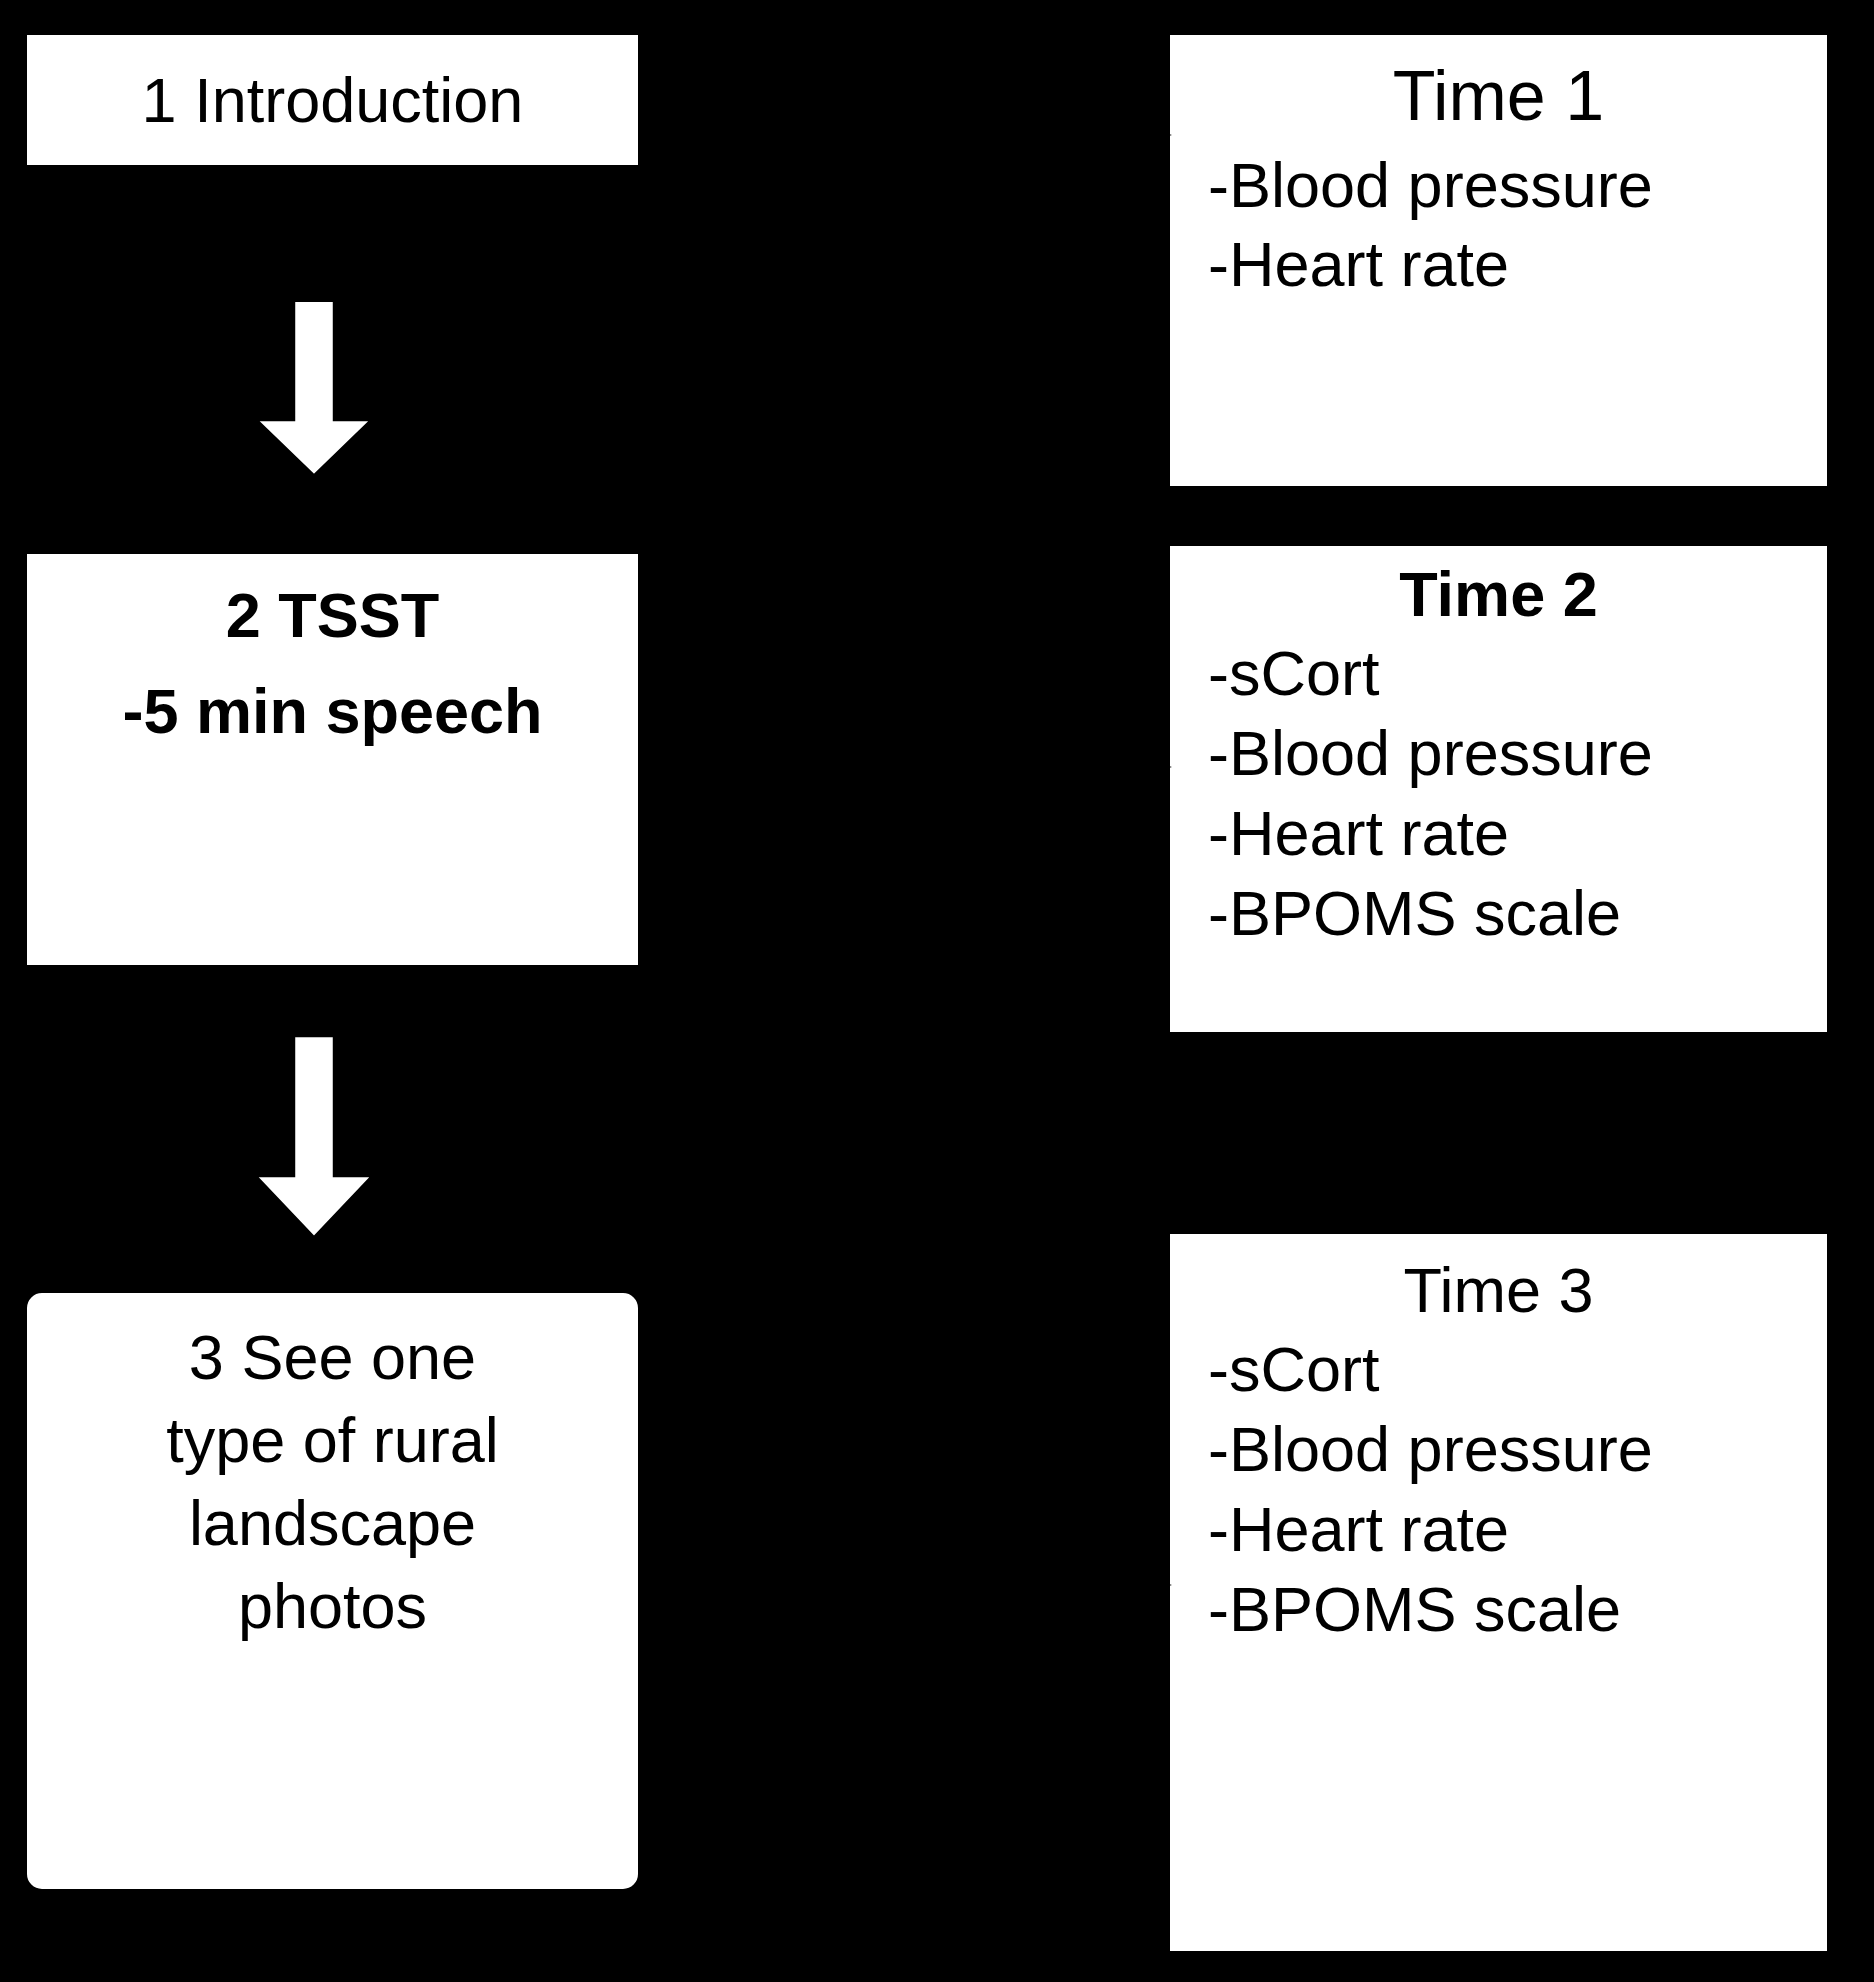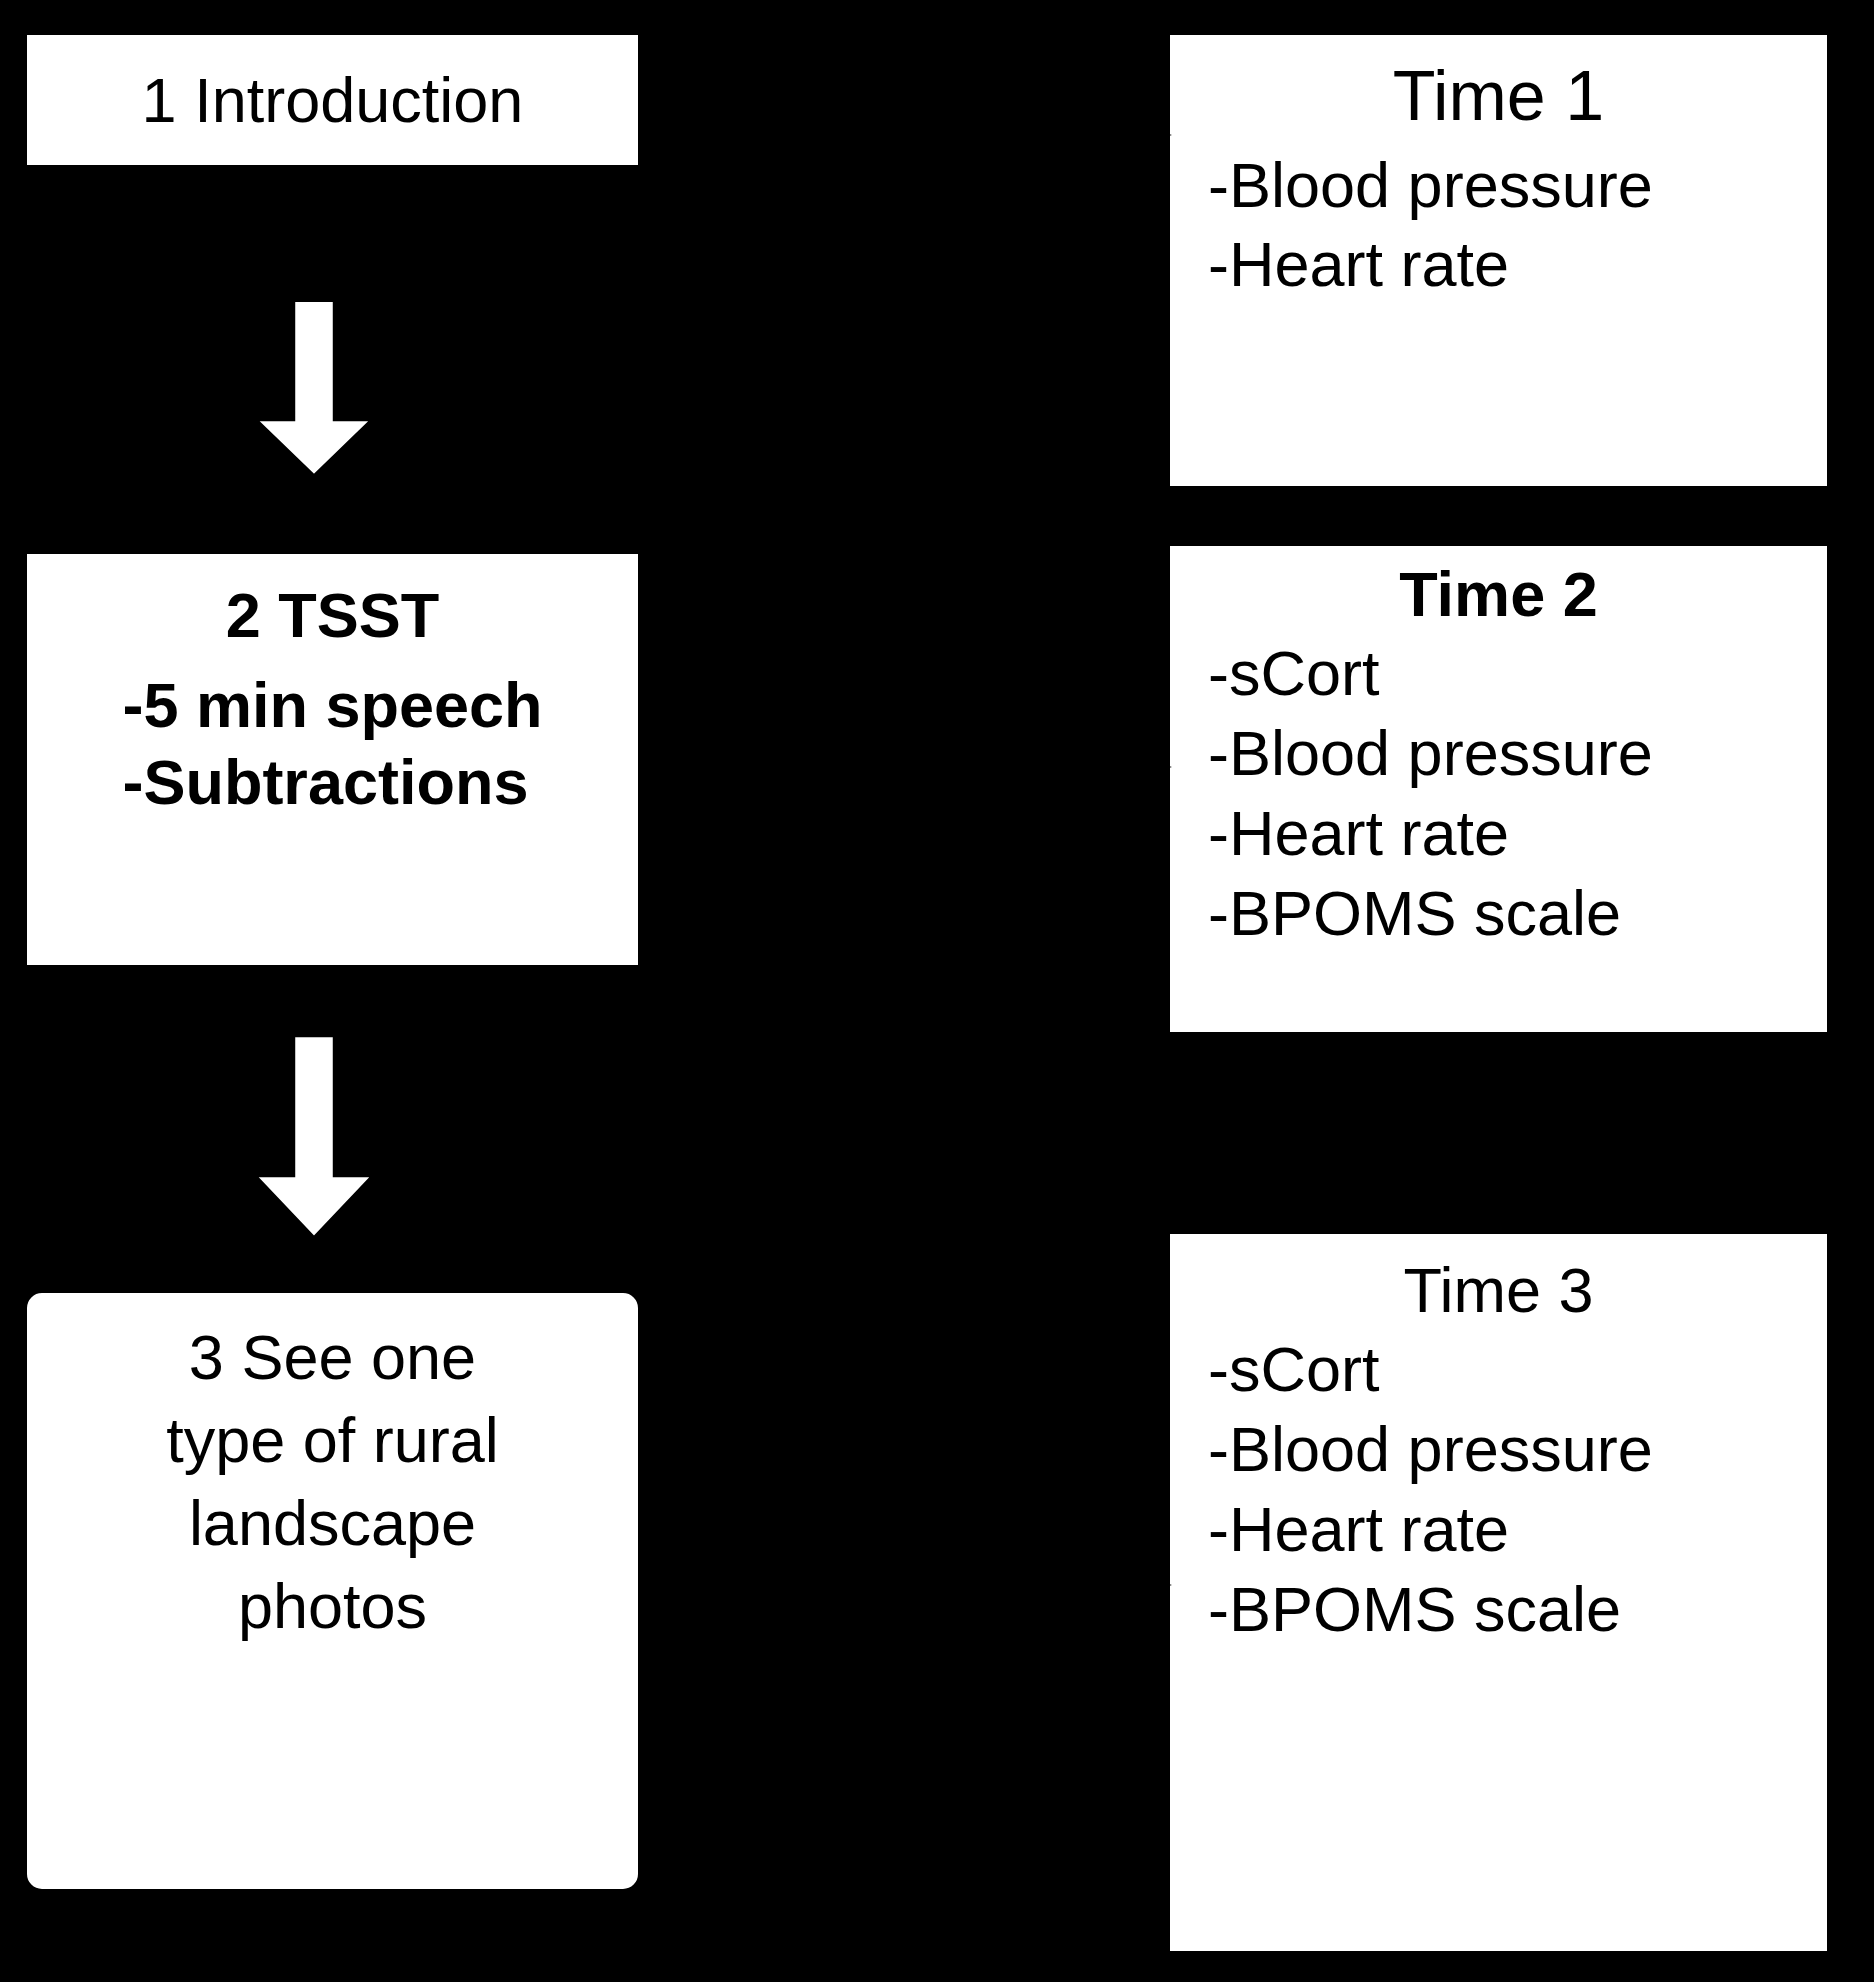--- a/index.html
+++ b/index.html
@@ -53,21 +53,21 @@
     width: 100%;
   }
 
   #box-tsst {
     left: 21px; top: 548px; width: 623px; height: 423px;
     justify-content: flex-start;
     padding-top: 23px;
     font-weight: bold;
   }
   #box-tsst .node-title { font-size: 63px; line-height: 1.22; width: 100%; }
-  #box-tsst .node-lines { margin-top: 13px; }
+  #box-tsst .node-lines { margin-top: 19px; }
   #box-tsst .node-line { font-size: 63px; line-height: 1.22; }
 
   #box-photos {
     left: 21px; top: 1287px; width: 623px; height: 608px;
     justify-content: flex-start;
     padding-top: 23px;
     border-radius: 21px;
   }
   #box-photos .node-lines { align-items: center; width: 100%; }
   #box-photos .node-line {
@@ -128,21 +128,20 @@
 
   <div class="node" id="box-intro">
     <div class="node-title">1 Introduction</div>
     <div class="node-lines"></div>
   </div>
 
   <div class="node" id="box-tsst">
     <div class="node-title">2 TSST</div>
     <div class="node-lines">
       <div class="node-line">-5 min speech</div>
-      <div class="node-line">-Subtractions</div>
     </div>
   </div>
 
   <div class="node" id="box-photos">
 
     <div class="node-lines">
       <div class="node-line">3 See one</div>
       <div class="node-line">type of rural</div>
       <div class="node-line">landscape</div>
       <div class="node-line">photos</div>

